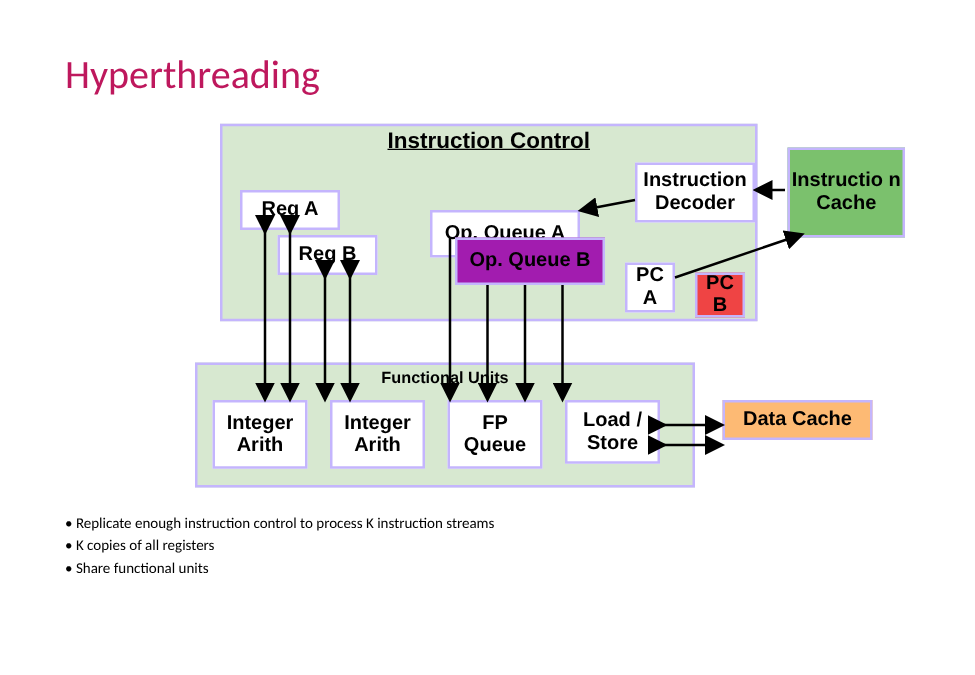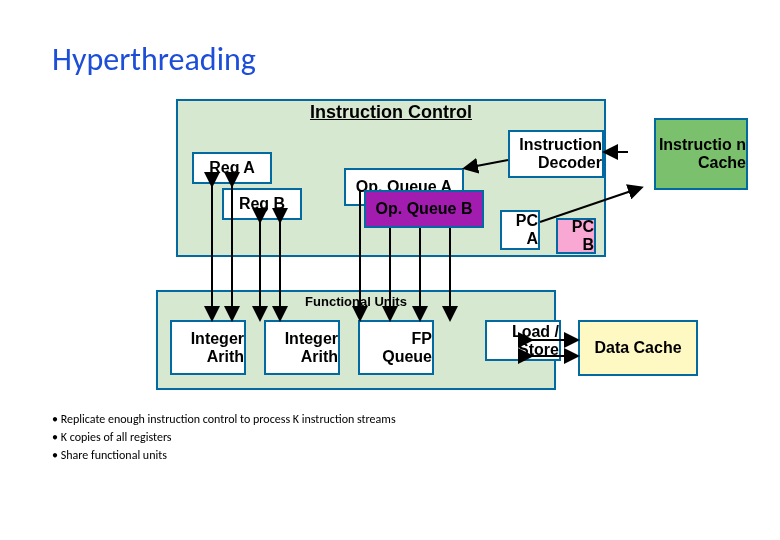--- a/index.html
+++ b/index.html
@@ -10,26 +10,26 @@
     height: 540px;
     font-family: Calibri, Arial, sans-serif;
     background: #fff;
     position: relative;
   }
   .title {
     position: absolute;
     left: 52px;
     top: 40px;
     font-size: 32px;
-    color: #1d4ed8;
+    color: #be185d;
   }
   .box {
     position: absolute;
-    border: 2px solid #0369a1;
-    text-align: right;
+    border: 2px solid #c4b5fd;
+    text-align: center;
     display: flex;
     align-items: center;
     justify-content: center;
     font-family: Arial, sans-serif;
     font-weight: bold;
     font-size: 16px;
     line-height: 1.1;
   }
   .ic-outer {
     left: 176px;
@@ -48,44 +48,44 @@
     font-weight: bold;
     font-size: 18px;
     text-decoration: underline;
   }
   .reg-a { left: 192px; top: 152px; width: 80px; height: 32px; background: #fff; }
   .reg-b { left: 222px; top: 188px; width: 80px; height: 32px; background: #fff; }
   .opq-a { left: 344px; top: 152px; width: 120px; height: 38px; background: #fff; margin-top: 16px; }
   .opq-b { left: 364px; top: 190px; width: 120px; height: 38px; background: #a21caf; }
   .dec   { left: 508px; top: 130px; width: 96px; height: 48px; background: #fff; }
   .pc-a  { left: 500px; top: 210px; width: 40px; height: 40px; background: #fff; }
-  .pc-b  { left: 556px; top: 218px; width: 40px; height: 36px; background: #f9a8d4; }
-  .icache{ left: 630px; top: 118px; width: 94px; height: 72px; background: #7bc16d; margin-left: 24px; }
+  .pc-b  { left: 556px; top: 218px; width: 40px; height: 36px; background: #ef4444; }
+  .icache{ left: 630px; top: 118px; width: 94px; height: 72px; background: #7bc16d; }
   .fu-outer {
     left: 156px;
     top: 290px;
     width: 400px;
     height: 100px;
     background: #d7e8d0;
   }
   .fu-title {
     position: absolute;
     top: 294px;
     left: 156px;
     width: 400px;
     text-align: center;
     font-family: Arial, sans-serif;
     font-weight: bold;
     font-size: 13px;
   }
   .fu1 { left: 170px; top: 320px; width: 76px; height: 55px; background: #fff; }
   .fu2 { left: 264px; top: 320px; width: 76px; height: 55px; background: #fff; }
   .fu3 { left: 358px; top: 320px; width: 76px; height: 55px; background: #fff; }
-  .fu4 { left: 452px; top: 320px; width: 76px; height: 41px; background: #fff; margin-left: 33px; }
-  .dcache { left: 578px; top: 320px; width: 120px; height: 56px; background: #fef9c3; }
+  .fu4 { left: 452px; top: 320px; width: 76px; height: 51px; background: #fff; }
+  .dcache { left: 578px; top: 320px; width: 120px; height: 32px; background: #fdba74; }
   .bullets {
     position: absolute;
     left: 52px;
     top: 410px;
     font-size: 12px;
     line-height: 1.5;
     font-family: Calibri, Arial, sans-serif;
   }
   svg.arrows {
     position: absolute;

